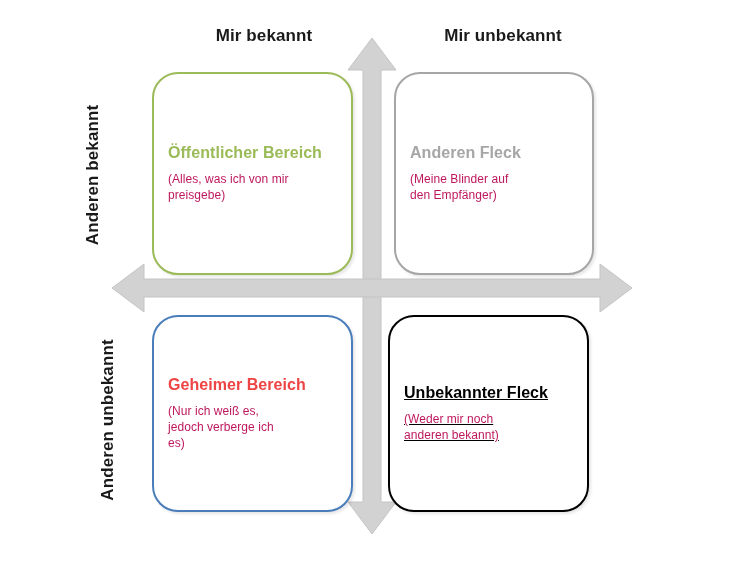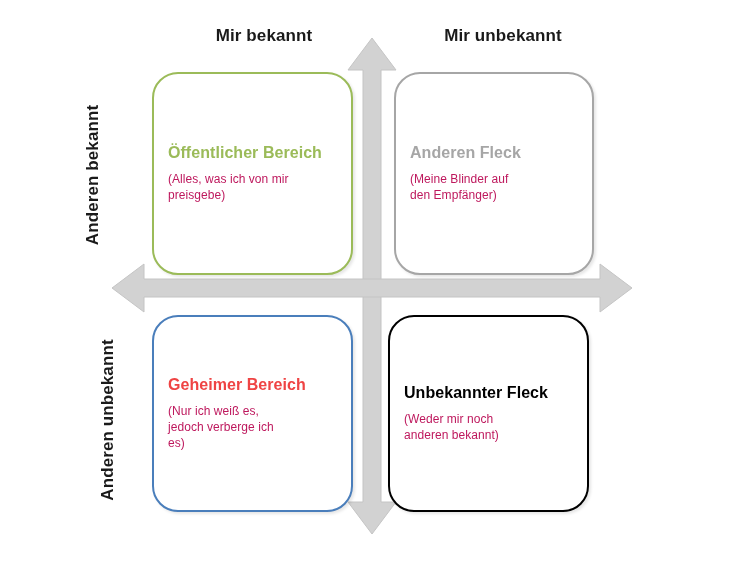--- a/index.html
+++ b/index.html
@@ -101,20 +101,21 @@
     left: 152px; top: 315px; width: 201px; height: 197px;
     border-width: 2px; border-color: #4a7ebb;
     box-shadow: 2px 2px 3px rgba(0,0,0,0.10);
   }
   #quadrant-hidden .q-title { color: #ef4444; }
 
   #quadrant-unknown {
     left: 388px; top: 315px; width: 201px; height: 197px;
     border-width: 2.6px; border-color: #000000;
     box-shadow: 2px 2px 3px rgba(0,0,0,0.10);
+    text-decoration: underline;
   }
   #quadrant-unknown .q-title { color: #000000; }
 </style>
 </head>
 <body>
 
 <div id="canvas">
 
   <div class="col-header" id="header-known-to-self">Mir bekannt</div>
 

